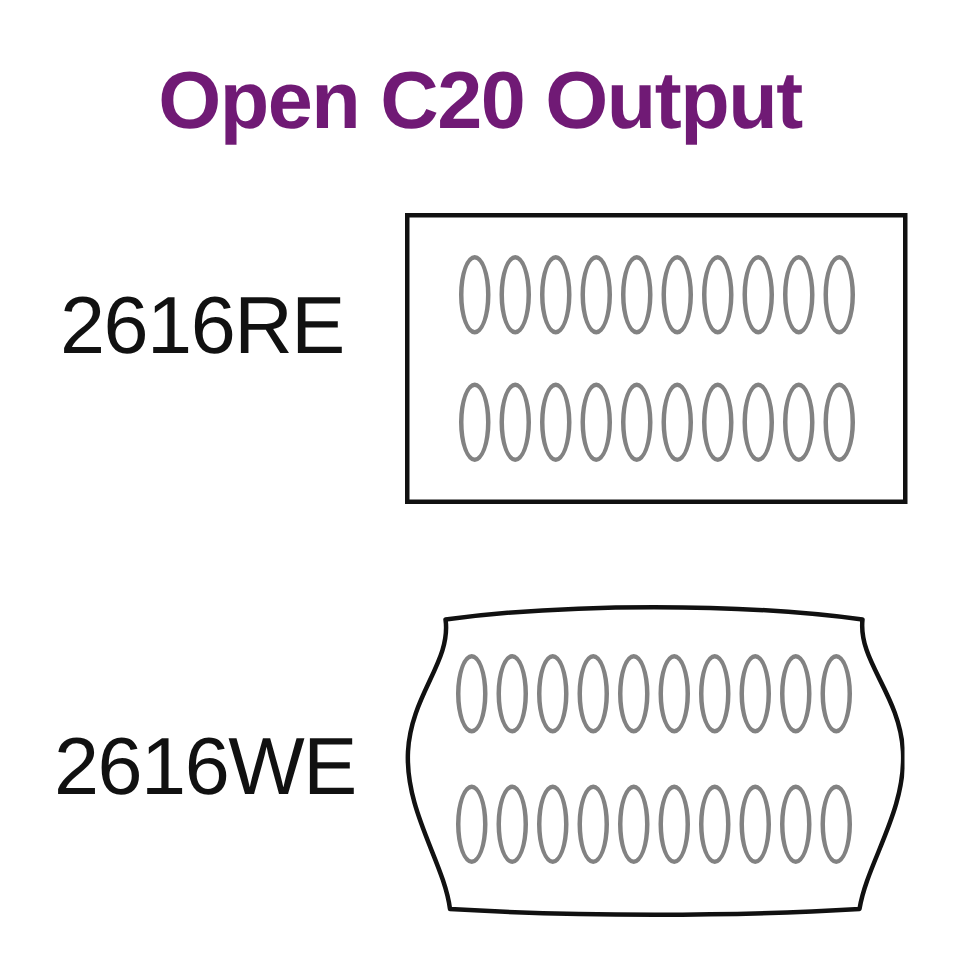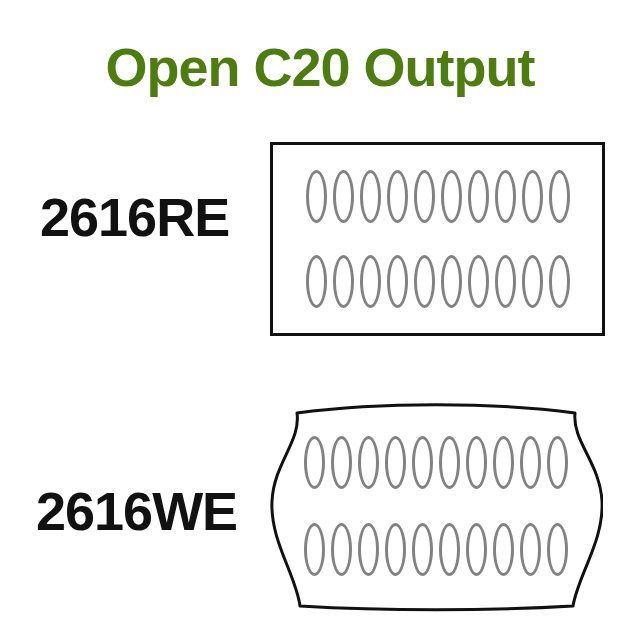--- a/index.html
+++ b/index.html
@@ -2,25 +2,25 @@
 <html><head>
 <meta charset="utf-8">
 <style>
   html,body{margin:0;padding:0;background:#ffffff;}
   .canvas{
     position:relative;width:640px;height:640px;background:#ffffff;
     font-family:"Liberation Sans",sans-serif;overflow:hidden;
   }
   .title{
     position:absolute;left:0;right:0;top:40px;margin:0;
-    text-align:center;font-size:54px;font-weight:bold;color:#4d7c0f;
+    text-align:center;font-size:54px;font-weight:bold;color:#701a75;
     letter-spacing:-1px;line-height:1;
   }
   .label-name{
-    position:absolute;font-size:54px;font-weight:bold;color:#111111;
+    position:absolute;font-size:54px;font-weight:normal;color:#111111;
     letter-spacing:-1px;line-height:1;
   }
   .label-name.re{left:40px;top:190px;}
   .label-name.we{left:36px;top:484px;}
   .swatch-re{
     position:absolute;left:270px;top:142px;width:335px;height:194px;
     box-sizing:border-box;border:3px solid #111111;background:#ffffff;
     display:flex;flex-direction:column;justify-content:center;align-items:center;gap:32px;
   }
   .swatch-we{

